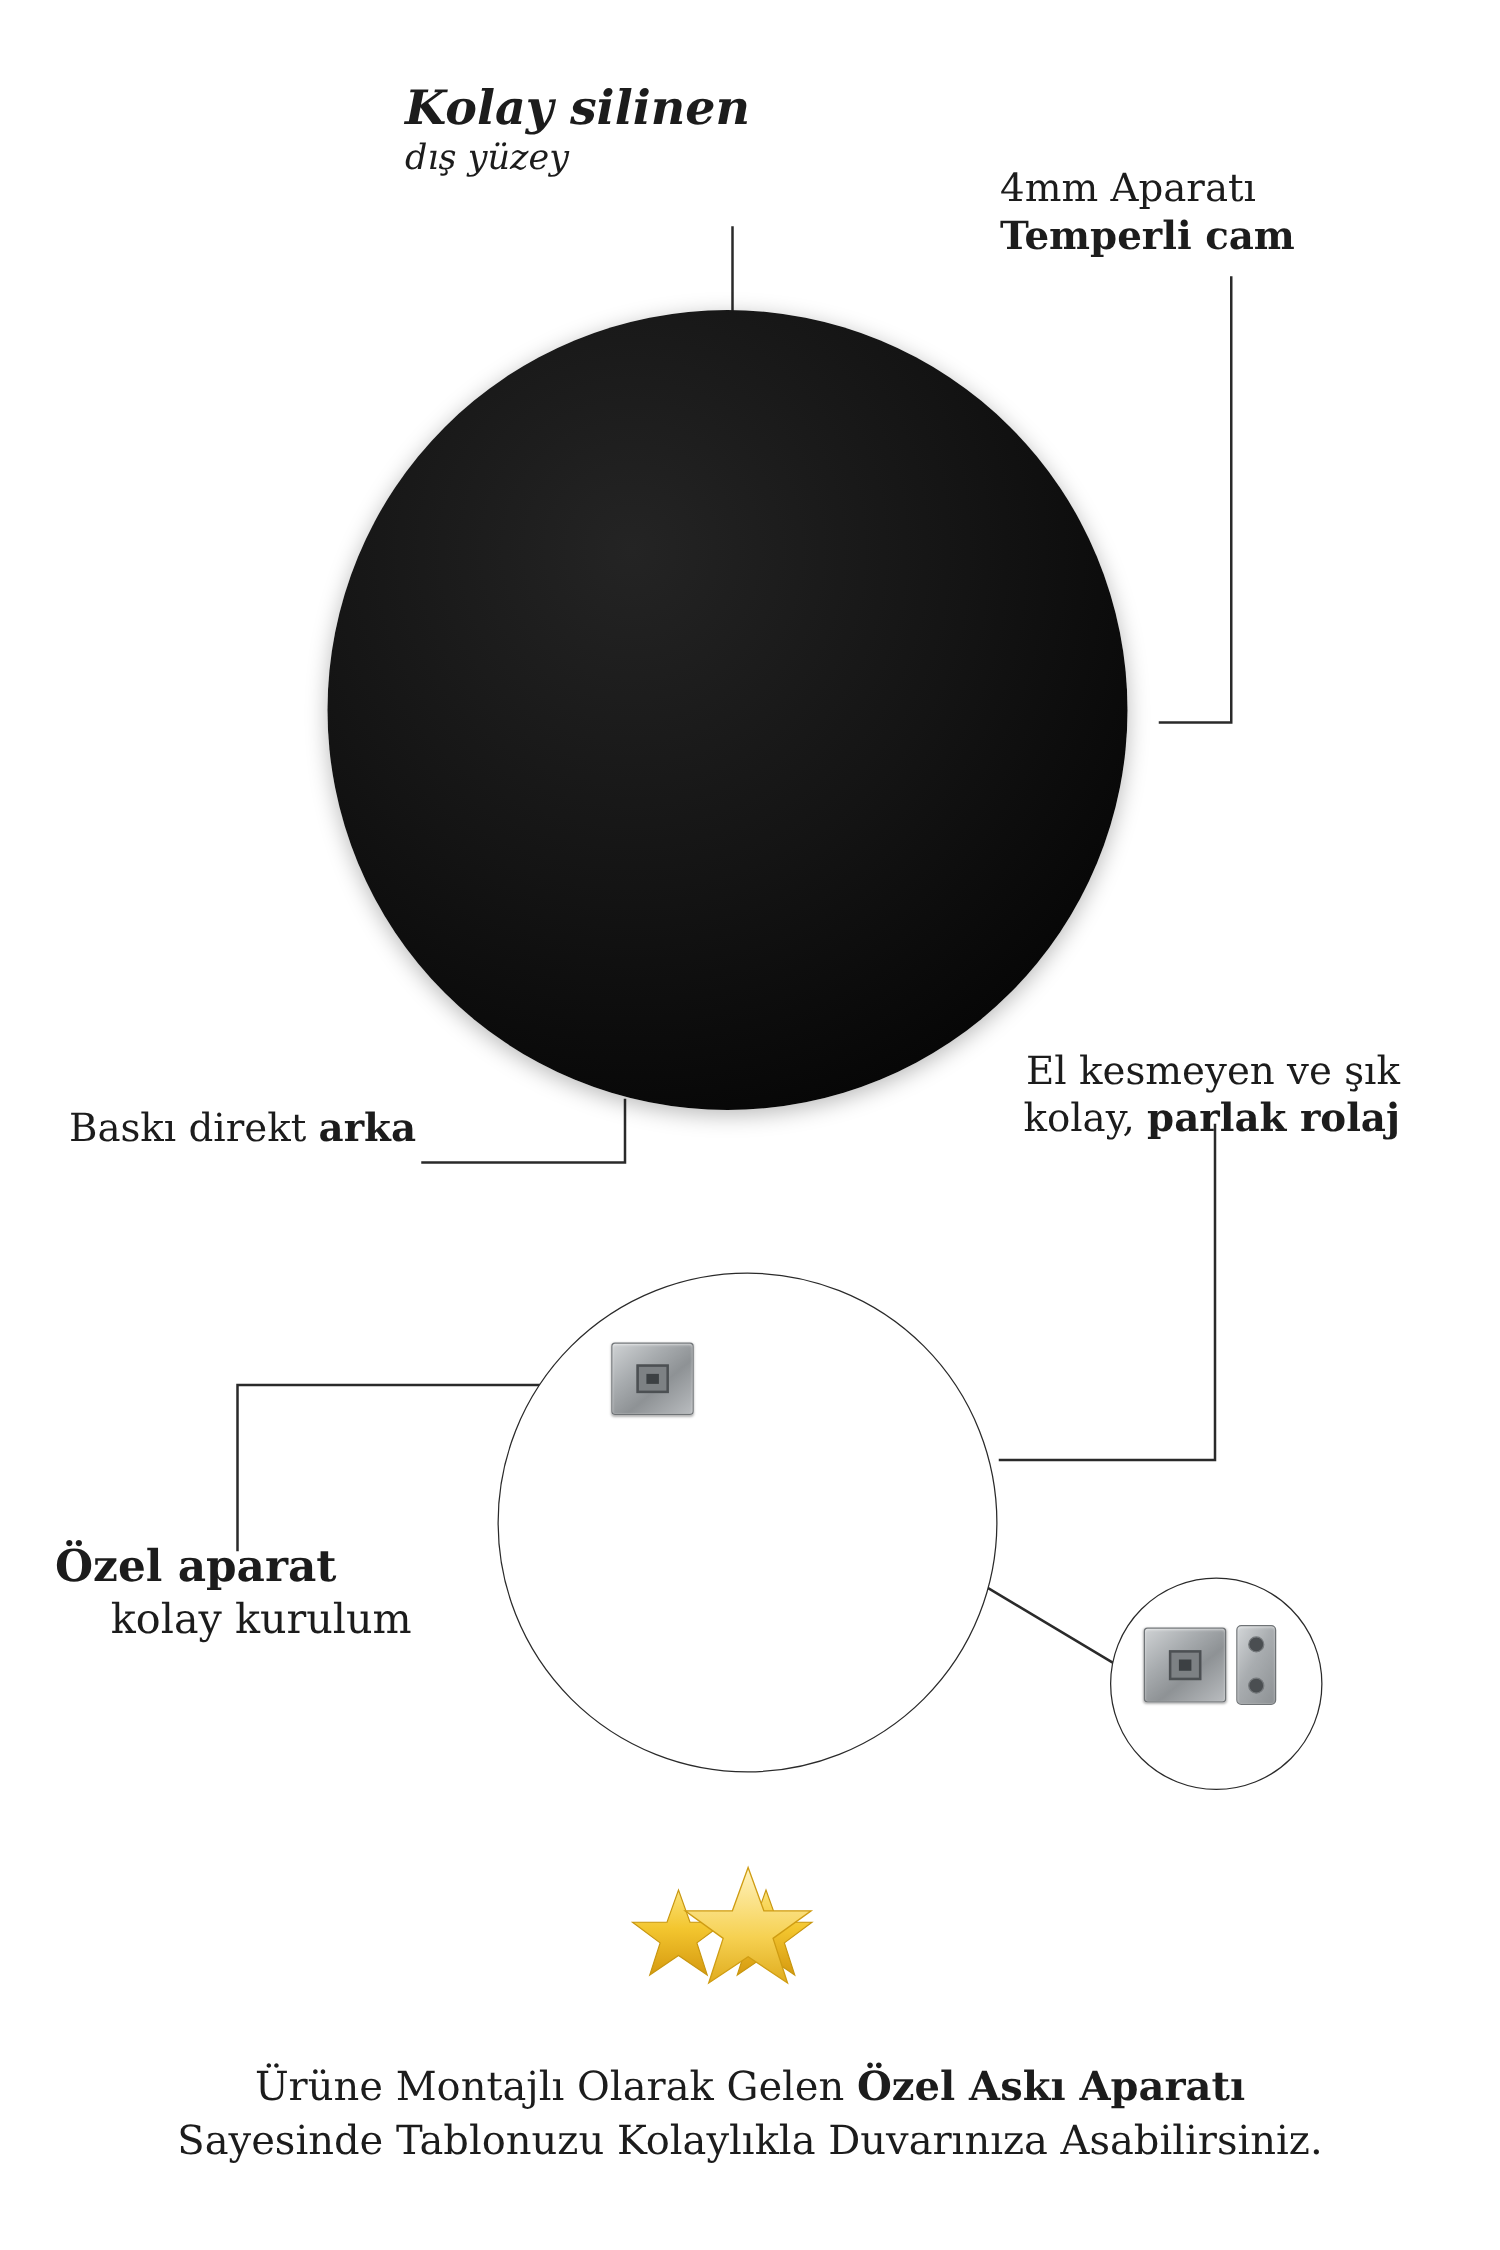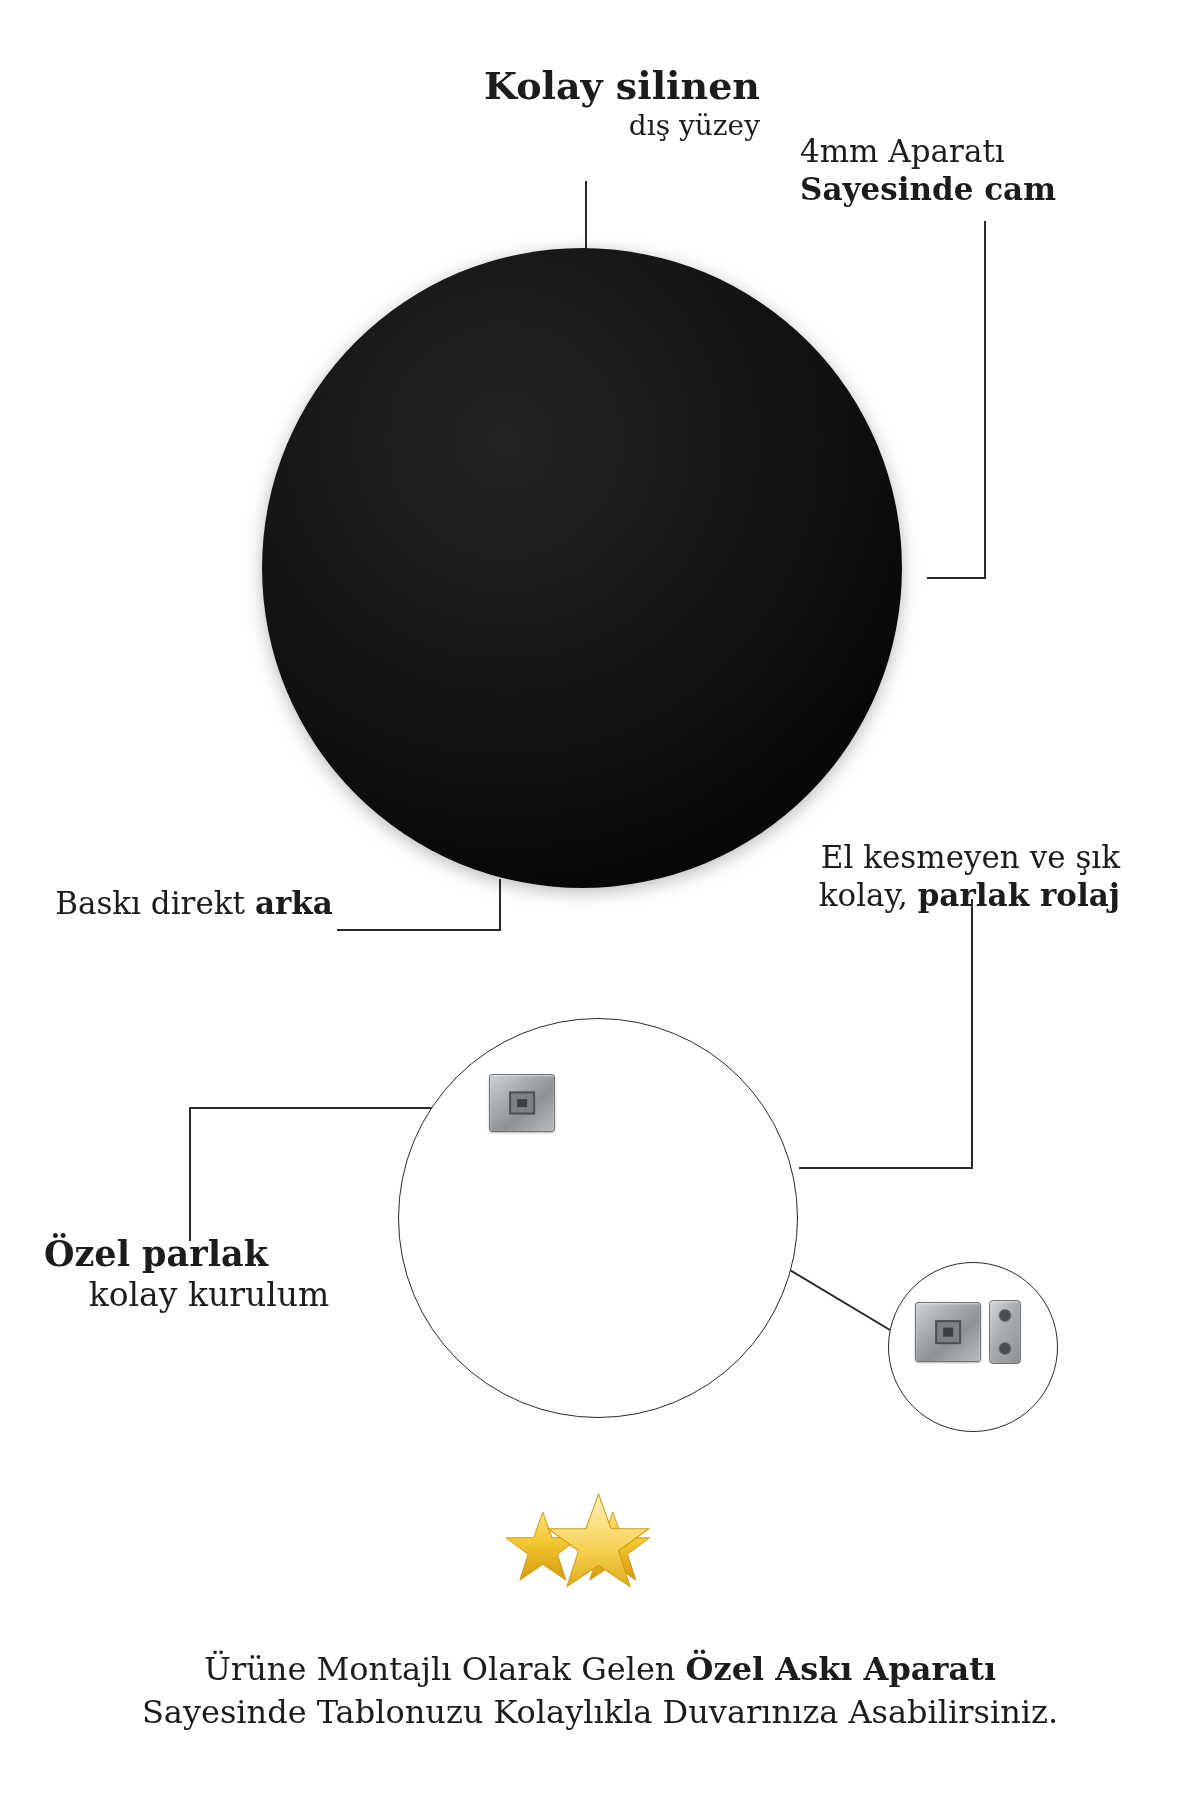--- a/index.html
+++ b/index.html
@@ -142,25 +142,26 @@
   .callout {
     position: absolute;
     line-height: 1.24;
     font-size: 31px;
     color: #1c1c1c;
   }
   .callout .b { font-weight: 700; }
   .callout .n { font-weight: 400; }
 
   .callout-top {
-    left: 340px;
+    left: 324px;
     top: 62px;
     width: 420px;
-    text-align: right;
+    text-align: left;
     font-size: 36px;
+    font-style: italic;
   }
   .callout-top .line1 { font-weight: 700; font-size: 38px; }
   .callout-top .line2 { font-weight: 400; font-size: 28px; }
 
   .callout-glass {
     left: 800px;
     top: 132px;
     width: 330px;
     text-align: left;
     font-size: 31px;
@@ -253,34 +254,34 @@
     <span class="hole-bot"></span>
   </div>
 
   <div class="callout callout-top">
     <div class="line1">Kolay silinen</div>
     <div class="line2">dış yüzey</div>
   </div>
 
   <div class="callout callout-glass">
     <div class="n">4mm Aparatı</div>
-    <div class="b">Sayesinde cam</div>
+    <div class="b">Temperli cam</div>
   </div>
 
   <div class="callout callout-print">
     <div><span class="n">Baskı direkt </span><span class="b">arka</span></div>
   </div>
 
   <div class="callout callout-edge">
     <div class="n">El kesmeyen ve şık</div>
     <div><span class="n">kolay, </span><span class="b">parlak rolaj</span></div>
   </div>
 
   <div class="callout callout-apparat">
-    <div class="line1">Özel parlak</div>
+    <div class="line1">Özel aparat</div>
     <div class="line2">kolay kurulum</div>
   </div>
 
   <div class="stars">
     <svg width="200" height="120" viewBox="0 0 200 120">
       <defs>
         <linearGradient id="gold" x1="0" y1="0" x2="0" y2="1">
           <stop offset="0%" stop-color="#fbe27a"></stop>
           <stop offset="45%" stop-color="#f3c62f"></stop>
           <stop offset="100%" stop-color="#d69a10"></stop>

